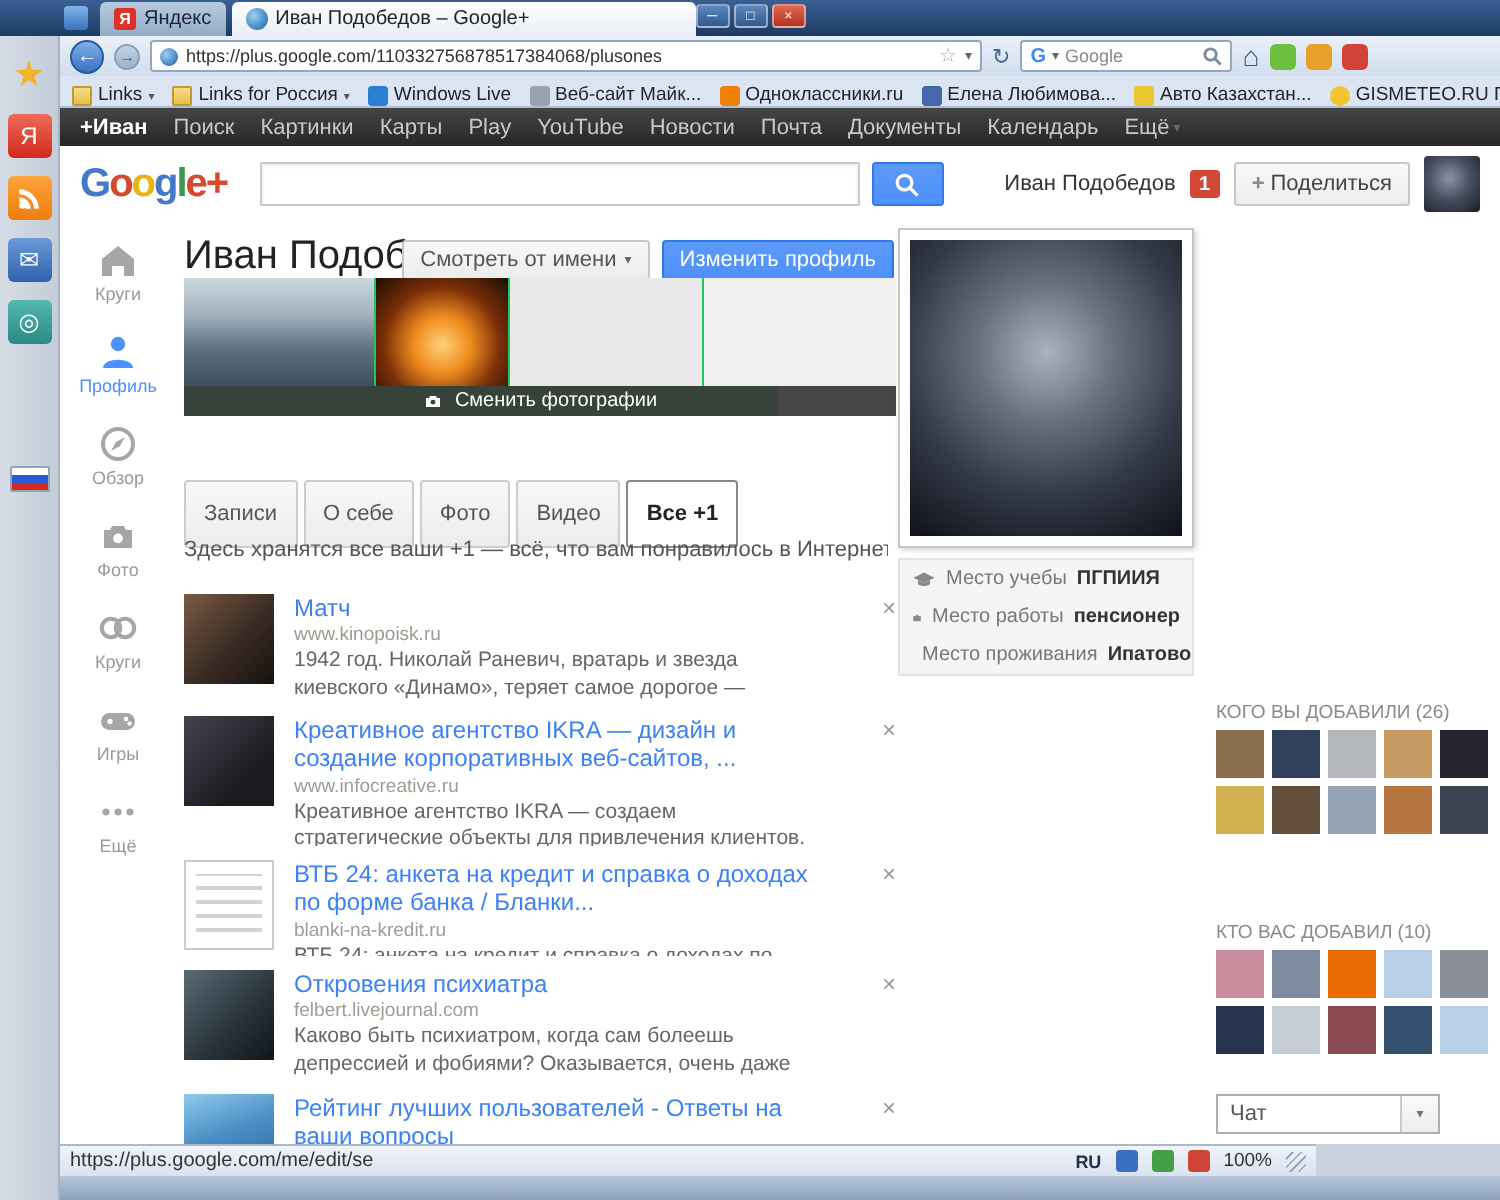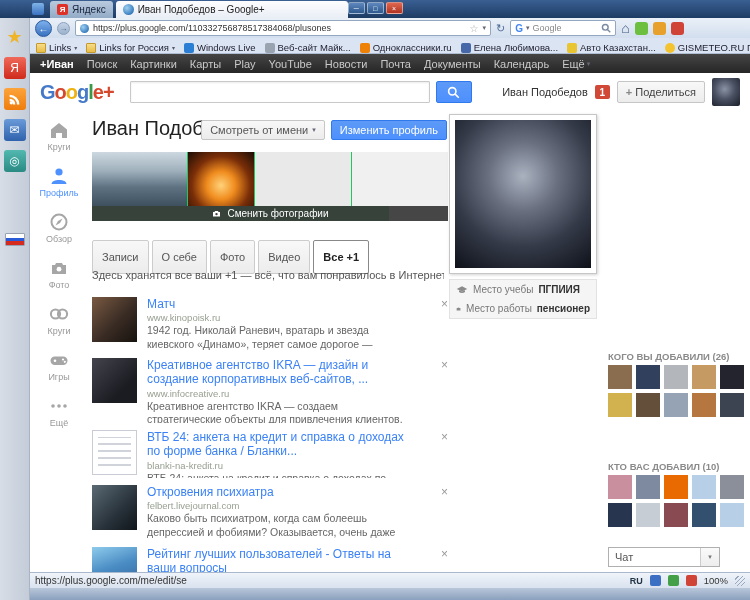--- a/index.html
+++ b/index.html
@@ -75,21 +75,21 @@
 .gsbitem:first-child{margin-top:8px}
 .gsbitem.active{color:#4d90fe;font-weight:normal}
 .gsbitem svg{display:block}
 
 .main{position:absolute;left:62px;top:0;width:358px;height:100%}
 .ptitle{position:absolute;left:0;top:6px;font-size:20px;color:#222}
 .pactions{position:absolute;right:3px;top:9px;display:flex;gap:6px}
 .btn{height:20px;padding:0 8px;font-size:11px;display:flex;align-items:center;border-radius:2px;white-space:nowrap}
 .btn.grey{background:linear-gradient(#f8f8f8,#ececec);border:1px solid #c6c6c6;color:#555;gap:4px}
 .btn.blue{background:linear-gradient(#5d9af7,#4d90fe);border:1px solid #3079ed;color:#fff}
-.photostrip{position:absolute;left:0;top:41px;width:297px;height:69px;background:#22c55e}
+.photostrip{position:absolute;left:0;top:28px;width:297px;height:69px;background:#22c55e}
 .ph{position:absolute;top:0;height:54px}
 .ph1{left:0;width:95px;background:linear-gradient(180deg,#cdd8e0 0%,#9fb0bc 35%,#5e7282 65%,#3e505e 100%)}
 .ph2{left:96px;width:66px;background:radial-gradient(circle at 50% 62%,#ffd27a 0%,#f08c1e 30%,#7a2e08 62%,#1a0d05 100%)}
 .ph3{left:163px;width:96px;background:#e9e9e9}
 .ph4{left:260px;width:96px;background:#f0f0f0}
 .changebar{position:absolute;left:0;top:54px;width:356px;height:15px;background:rgba(56,56,56,.93);color:#fff;font-size:10px;display:flex;align-items:center;justify-content:center;gap:5px}
 .ptabs{position:absolute;left:0;top:129px;display:flex;gap:3px}
 .ptab{height:19px;padding:16px 9px;font-size:11px;color:#555;background:linear-gradient(#f8f8f8,#ececec);border:1px solid #ccc;border-radius:2px;display:flex;align-items:center}
 .ptab.active{background:#fff;border-color:#888;color:#222;font-weight:bold}
 .intro{position:absolute;left:0;top:158px;font-size:11px;color:#555;width:352px;white-space:nowrap;overflow:hidden}
@@ -108,30 +108,30 @@
 .idesc{font-size:10.5px;color:#666;line-height:1.25;overflow:hidden}
 .d1{max-height:40px}.d2{max-height:27px}.d3{max-height:14px}.d4{max-height:40px}
 .ix{position:absolute;right:2px;top:7px;color:#999;font-size:12px}
 
 .pcard{position:absolute;left:419px;top:3px;width:148px;background:#fff;border:1px solid #c6c6c6;padding:5px;box-shadow:1px 1px 3px rgba(0,0,0,.18)}
 .pphoto{width:136px;height:148px;background:radial-gradient(circle at 50% 38%,#aab2c0 0%,#6a7080 30%,#343a48 62%,#0e1119 100%)}
 .infobox{position:absolute;left:419px;top:168px;width:148px;background:#f5f5f5;border:1px solid #e2e2e2}
 .inforow{display:flex;align-items:center;gap:5px;height:19px;padding:0 6px;font-size:10px;color:#777;white-space:nowrap;overflow:hidden}
 .inforow b{color:#333}
 
-.circhead{position:absolute;left:578px;width:140px;font-size:9.5px;font-weight:bold;color:#8a8a8a;white-space:nowrap}
+.circhead{position:absolute;left:578px;width:140px;font-size:9.5px;font-weight:normal;color:#8a8a8a;white-space:nowrap}
 .ch1{top:240px}.ch2{top:350px}
 .avgrid{position:absolute;left:578px;width:140px;display:flex;flex-wrap:wrap;gap:4px}
 .g1{top:254px}.g2{top:364px}
 .av{width:24px;height:24px;flex:none}
 .chatbox{position:absolute;left:578px;top:436px;width:112px;height:20px;background:#fff;border:1px solid #b0b0b0;display:flex;align-items:center;font-size:11px;color:#555}
 .chatlabel{padding-left:6px}
 .chattoggle{margin-left:auto;width:19px;height:100%;border-left:1px solid #ccc;display:flex;align-items:center;justify-content:center;font-size:7px;color:#777;background:linear-gradient(#fafafa,#ededed)}
 
-.statusbar{position:absolute;left:30px;top:572px;width:720px;height:16px;background:linear-gradient(#f0f4fa,#d9e2ef);border-top:1px solid #a9b8cd;display:flex;align-items:center;padding:0 5px;font-size:10px;color:#333;gap:7px}
+.statusbar{position:absolute;left:30px;top:572px;width:628px;height:16px;background:linear-gradient(#f0f4fa,#d9e2ef);border-top:1px solid #a9b8cd;display:flex;align-items:center;padding:0 5px;font-size:10px;color:#333;gap:7px}
 .statuslink{flex:1;overflow:hidden;white-space:nowrap}
 .sbicon{width:11px;height:11px;border-radius:2px;flex:none}
 .sb1{background:#3b6fc4}.sb2{background:#43a047}.sb3{background:#cf4436}
 .sblang{font-weight:bold;font-size:9px;color:#234}
 .sbzoom{font-size:9.5px}
 .grip{width:10px;height:10px;background:repeating-linear-gradient(135deg,transparent 0 2px,#9aa8bd 2px 3px)}
 .bottomedge{position:absolute;left:30px;top:588px;width:720px;height:12px;background:linear-gradient(#b9c7da,#8aa0bd)}
 </style>
 </head>
 <body>
@@ -420,20 +420,28 @@
             <b>ПГПИИЯ</b>
         </div>
         <div class="inforow">
           <svg width="12" height="12" viewBox="0 0 16 16" fill="#8a8a8a">
               <rect x="2" y="5" width="12" height="8" rx="1"></rect>
               <path d="M6 5V3h4v2h-1.5V4.2h-1V5z"></path>
             </svg>
           <span>Место работы</span>
             <b>пенсионер</b>
         </div>
+        <div class="inforow">
+          <svg width="12" height="12" viewBox="0 0 16 16" fill="#8a8a8a">
+              <path d="M8 1a5 5 0 0 1 5 5c0 3.5-5 9-5 9S3 9.5 3 6a5 5 0 0 1 5-5z"></path>
+              <circle cx="8" cy="6" r="2" fill="#f5f5f5"></circle>
+            </svg>
+          <span>Место проживания</span>
+            <b>Ипатово</b>
+        </div>
       </div>
 
       <div class="circhead ch1">КОГО ВЫ ДОБАВИЛИ (26)</div>
       <div class="avgrid g1">
         <span class="av" style="background:#8a6d4f"></span>
         <span class="av" style="background:#31405c"></span>
         <span class="av" style="background:#b3b7bc"></span>
         <span class="av" style="background:#c59a63"></span>
         <span class="av" style="background:#23242e"></span>
         <span class="av" style="background:#d2b24e"></span>

